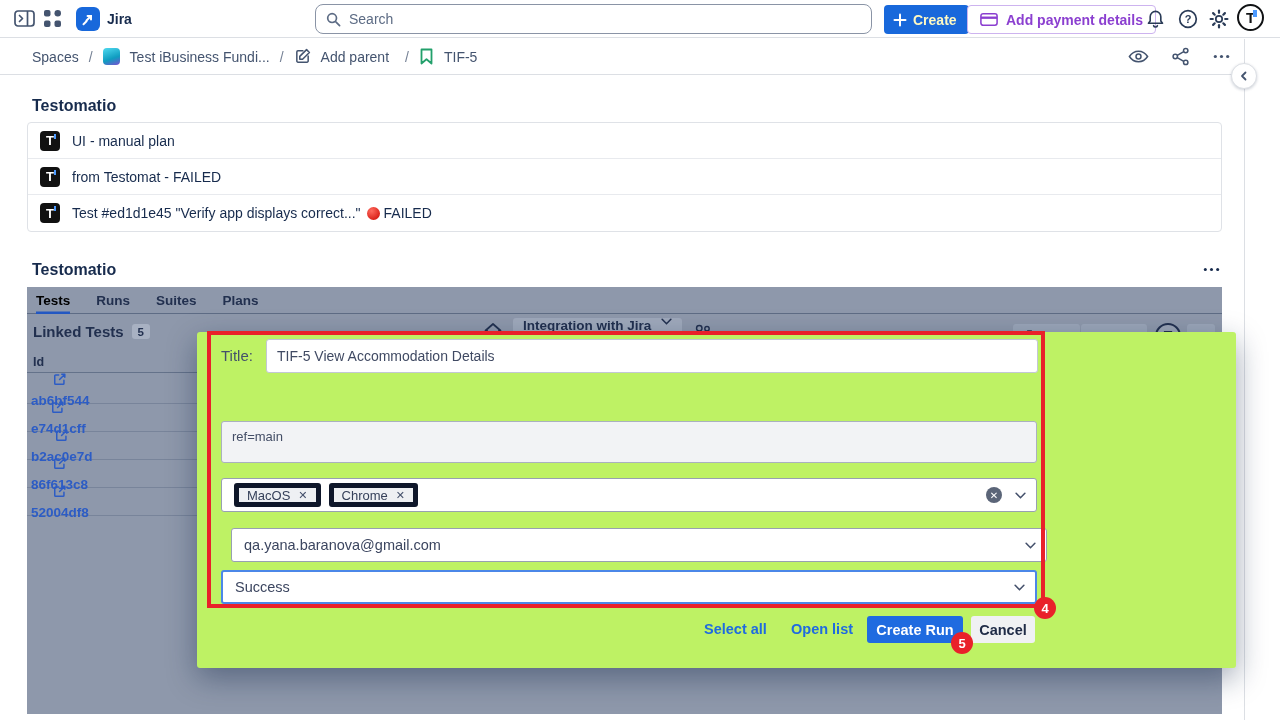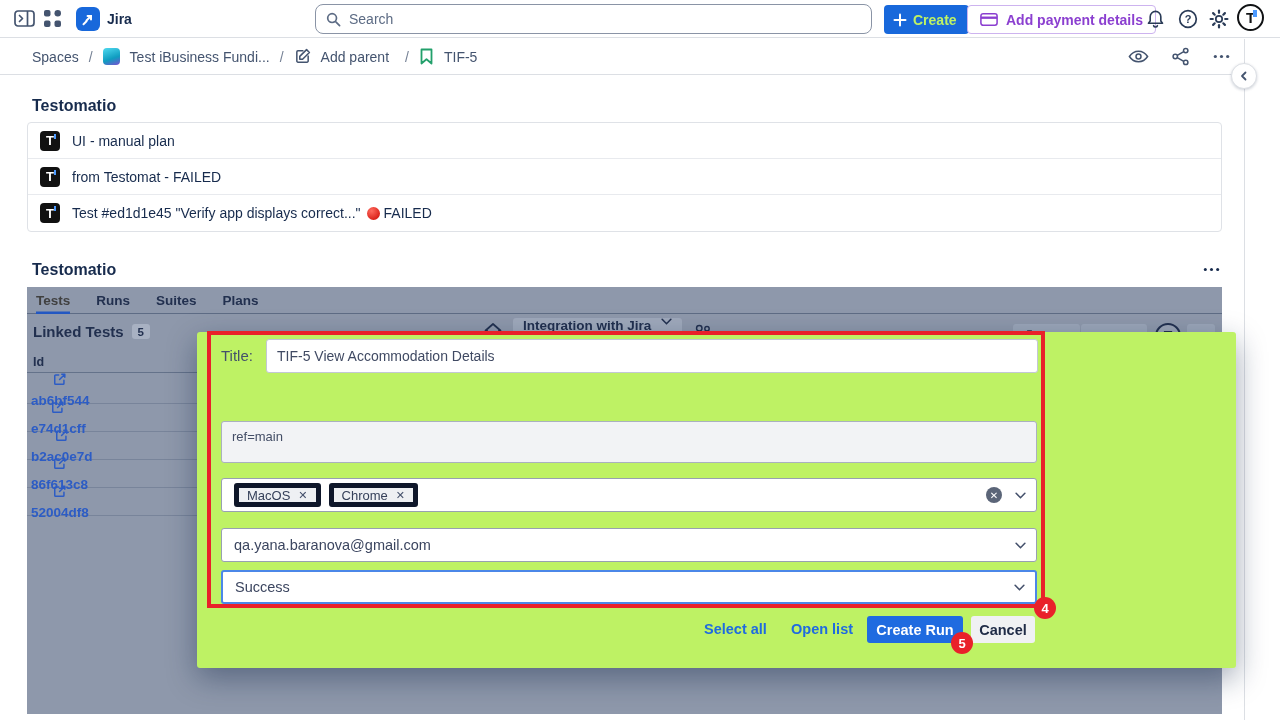--- a/index.html
+++ b/index.html
@@ -7,21 +7,21 @@
   #stage { position:relative; width:1280px; height:720px; background:#fff; }
   .abs { position:absolute; }
 
   
   #topbar { left:0; top:0; width:1280px; height:38px; background:#fff; border-bottom:1px solid #dcdfe4; z-index:5; }
   .tb-icon { color:#44546f; display:flex; align-items:center; justify-content:center; }
   #jira-tile { left:76px; top:7px; width:24px; height:24px; border-radius:6px; background:#1868db; display:flex; align-items:center; justify-content:center; }
   #jira-name { left:107px; top:11px; font-size:14px; font-weight:700; color:#172b4d; }
   #searchbox { left:315px; top:4px; width:557px; height:30px; border:1px solid #8a94a6; border-radius:8px; background:#fff; display:flex; align-items:center; padding:0 10px; gap:8px; }
   #searchbox .ph { font-size:14px; color:#5c6b84; }
-  #create-btn { left:884px; top:5px; height:29px; padding:0 12px 0 9px; background:#1868db; border:none; border-radius:4px; color:#bef264; font-size:14px; font-weight:700; display:flex; align-items:center; gap:6px; cursor:pointer; }
+  #create-btn { left:884px; top:5px; height:29px; padding:0 12px 0 9px; background:#1868db; border:none; border-radius:4px; color:#fef9c3; font-size:14px; font-weight:700; display:flex; align-items:center; gap:6px; cursor:pointer; }
   #payment-btn { left:967px; top:5px; height:29px; padding:0 12px; background:#fff; border:1px solid #cdb3ef; border-radius:4px; color:#8b3fd0; font-size:14px; font-weight:700; display:flex; align-items:center; gap:8px; cursor:pointer; }
   #avatar { left:1237px; top:4px; width:27px; height:27px; border-radius:50%; border:2.2px solid #101214; background:#fff; display:flex; align-items:center; justify-content:center; font-weight:700; font-size:15px; color:#101214; position:absolute; }
   #avatar .notch { position:absolute; right:5px; top:4px; width:4px; height:7px; background:#4c9aff; }
 
   
   #crumbrow { left:0; top:39px; width:1244px; height:36px; border-bottom:1px solid #dcdfe4; background:#fff; z-index:4; }
   .crumb { font-size:14px; color:#44546f; }
   .crumb-sep { font-size:14px; color:#758195; }
   #space-ico { width:17px; height:17px; border-radius:4px; background:linear-gradient(160deg,#45d0e8 10%,#0f9cc0 60%,#7a4fd0 100%); }
   .crumb-issue { font-size:14px; color:#44546f; }
@@ -37,21 +37,21 @@
   .list-row { height:36px; display:flex; align-items:center; gap:12px; padding:0 12px; border-bottom:1px solid #e8eaee; font-size:14px; color:#172b4d; }
   .list-row:last-child { border-bottom:none; }
   .t-tile { width:20px; height:20px; background:#111; border-radius:4px; color:#fff; font-weight:700; font-size:13px; display:flex; align-items:center; justify-content:center; position:relative; flex:0 0 auto; }
   .t-tile i { position:absolute; right:4px; top:3px; width:2.5px; height:5px; background:#4c9aff; }
   .fail-dot { width:13px; height:13px; border-radius:50%; background:radial-gradient(circle at 35% 30%, #ff6a5e, #d81f17 75%); display:inline-block; margin:0 4px 0 6px; vertical-align:-2px; }
 
   
   #panel { left:27px; top:287px; width:1195px; height:427px; background:#8e98ab; z-index:1; overflow:hidden; }
   .tabbar { position:absolute; left:0; top:0; width:100%; height:27px; border-bottom:1px solid rgba(23,43,77,.4); display:flex; align-items:center; gap:26px; padding:0 9px; }
   .tab { font-size:13.5px; font-weight:700; color:#22304f; cursor:pointer; height:27px; display:flex; align-items:center; }
-  .tab.active { color:#404040; box-shadow:inset 0 -2.5px 0 #2257c2; }
+  .tab.active { color:#000000; box-shadow:inset 0 -2.5px 0 #2257c2; }
   .lt-label { position:absolute; left:6px; top:36px; font-size:15px; font-weight:700; color:#22304f; display:flex; align-items:center; gap:8px; }
   .lt-badge { background:#a8b1c2; color:#22304f; border-radius:3px; font-size:11.5px; font-weight:700; padding:1.5px 6px; }
   .col-head { font-size:12.5px; font-weight:700; color:#22304f; }
   #table-head-line { position:absolute; left:0; top:85px; width:1125px; height:1px; background:rgba(23,43,77,.35); }
   .id-row { position:absolute; left:0; width:1125px; height:28px; display:flex; align-items:center; border-bottom:1px solid rgba(23,43,77,.18); }
   .id-link { display:flex; align-items:center; gap:7px; margin-left:4px; color:#2c5cc5; font-weight:700; font-size:13.5px; cursor:pointer;flex-direction:column; }
   .act-icons { position:absolute; left:1045px; display:flex; gap:9px; align-items:center; color:#1d2b4a; }
   .act-icons svg { cursor:pointer; }
   .gbtn { position:absolute; top:37px; height:26px; background:#9ba6b8; border:none; border-radius:3px; color:#22304f; font-size:13.5px; font-weight:700; display:flex; align-items:center; gap:7px; padding:0 10px; cursor:pointer; }
   #t-circle { position:absolute; left:1128px; top:36px; width:26px; height:26px; border-radius:50%; border:2.2px solid #22304f; color:#22304f; font-weight:700; font-size:14px; display:flex; align-items:center; justify-content:center; background:rgba(255,255,255,.12); cursor:pointer; }
@@ -483,21 +483,21 @@
           </span>
       </span>
       <span style="position:absolute; right:34px;" class="clear-circle">✕</span>
       <span class="chev">
           <svg width="11" height="7" viewBox="0 0 12 8" fill="none" stroke="#44506b" stroke-width="1.8" stroke-linecap="round">
             <path d="M1 1.5 L6 6.5 L11 1.5"></path>
           </svg>
         </span>
     </div>
 
-    <div class="m-select" style="top:196px;">
+    <div class="m-select" style="top:196px;margin-left:10px;">
       <span>qa.yana.baranova@gmail.com</span>
       <span class="chev">
           <svg width="11" height="7" viewBox="0 0 12 8" fill="none" stroke="#44506b" stroke-width="1.8" stroke-linecap="round">
             <path d="M1 1.5 L6 6.5 L11 1.5"></path>
           </svg>
         </span>
     </div>
 
     <div class="m-select" style="top:238px; border:2px solid #4b87e8;">
       <span>Success</span>

